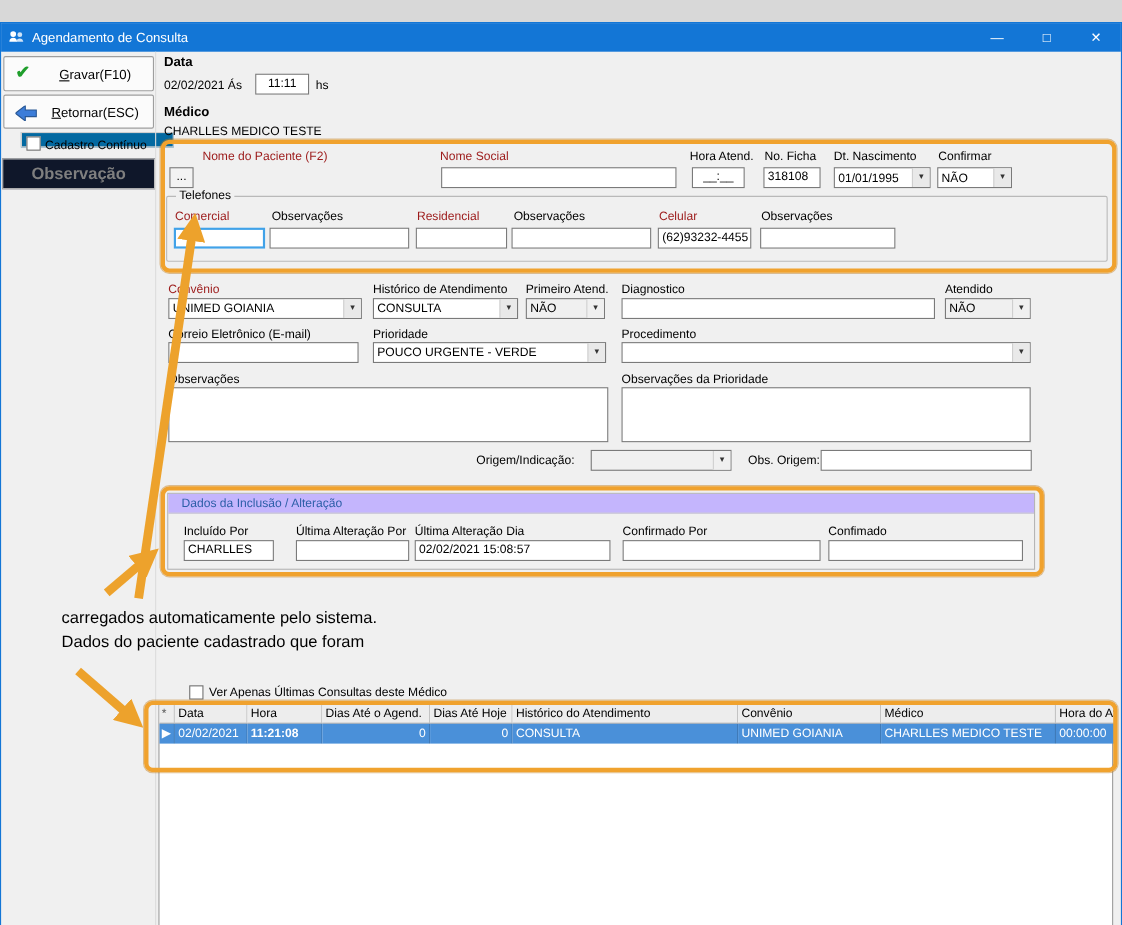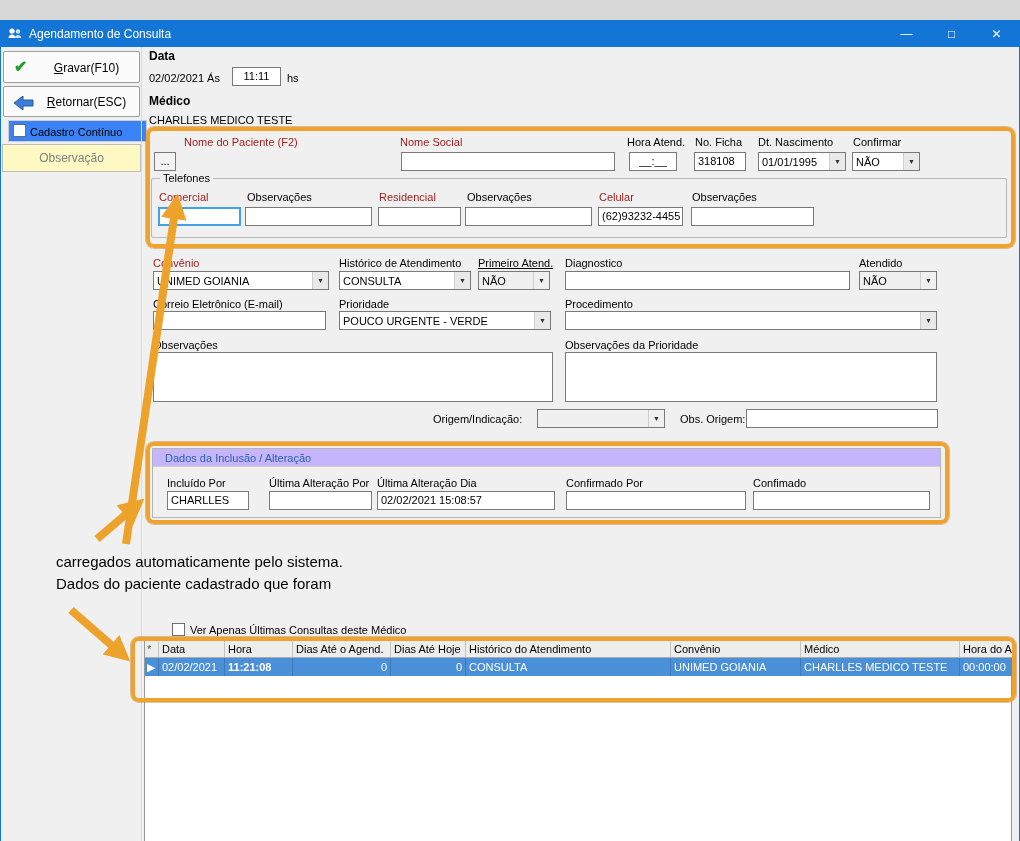--- a/index.html
+++ b/index.html
@@ -31,22 +31,22 @@
   .tarea { position:absolute; background:#fff; border:1px solid #7a7a7a; }
   .gbox { position:absolute; border:1px solid #b9b9b9; border-radius:2px; }
   .gbox-label { position:absolute; top:-7px; left:8px; background:#f0f0f0; padding:0 3px; line-height:13px; }
   .cb { position:absolute; width:13px; height:13px; background:#fff; border:1px solid #6e6e6e; }
   
   .sbtn { position:absolute; left:2px; width:137px; height:32px; background:#fbfbfb; border:1px solid #9e9e9e; border-radius:2px; }
   .sbtn .icon { position:absolute; left:10px; top:7px; }
   .sbtn .btn-label { display:block; position:absolute; left:34px; right:4px; top:9px; font-size:12px; text-align:center; }
   .btn-label::first-letter { text-decoration:underline; }
   .check-glyph { color:#1f9e2c; font-size:16px; font-weight:bold; line-height:16px; }
-  .cont-panel { position:absolute; left:7px; top:99px; width:139px; height:22px; background:#3b82f6; border:1px solid #cfcfcf; }
-  .obs-tab { position:absolute; left:1px; top:123px; width:139px; height:28px; background:#fef9c3; border:1px solid #bdbdbd; color:#7f7f7f; font-weight:normal; font-size:12px; text-align:center; line-height:27px; }
+  .cont-panel { position:absolute; left:18px; top:99px; width:139px; height:14px; background:#0369a1; border:1px solid #cfcfcf; }
+  .obs-tab { position:absolute; left:1px; top:123px; width:139px; height:28px; background:#0f172a; border:1px solid #bdbdbd; color:#7f7f7f; font-weight:bold; font-size:15px; text-align:center; line-height:27px; }
   .vsep { position:absolute; left:140px; top:26px; bottom:0; width:1px; background:#dcdcdc; }
   
   .incl-box { position:absolute; left:151px; top:427px; width:789px; height:70px; border:1px solid #b5b5b5; background:#f0f0f0; }
   .incl-cap { position:absolute; left:0; top:0; right:0; height:18px; background:#c4b5fd; border-bottom:1px solid #cfcfcf; color:#2d5fa8; line-height:18px; padding-left:12px; }
   
   .note { position:absolute; left:55px; top:530px; font-size:15px; line-height:22px; color:#000; font-weight:500; }
   .hl { position:absolute; border:4px solid #f0a22e; border-radius:8px; box-shadow:0 0 0 1px rgba(190,122,24,.45); pointer-events:none; z-index:40; }
   .arrows { position:absolute; left:0; top:0; z-index:45; pointer-events:none; }
   
   .grid { position:absolute; left:143px; top:619px; width:868px; height:221px; background:#fff; border:1px solid #999; }
@@ -135,21 +135,21 @@
 
   <div class="inp focus" style="left:157px; top:186px; width:83px;"></div>
   <div class="inp" style="left:244px; top:186px; width:127px;"></div>
   <div class="inp" style="left:377px; top:186px; width:83px;"></div>
   <div class="inp" style="left:464px; top:186px; width:127px;"></div>
   <div class="inp" style="left:597px; top:186px; width:85px;">(62)93232-4455</div>
   <div class="inp" style="left:690px; top:186px; width:123px;"></div>
 
   <span class="lbl red" style="left:152px; top:236px;">Convênio</span>
   <span class="lbl" style="left:338px; top:236px;">Histórico de Atendimento</span>
-  <span class="lbl" style="left:477px; top:236px;text-decoration:underline;">Primeiro Atend.</span>
+  <span class="lbl" style="left:477px; top:236px;">Primeiro Atend.</span>
   <span class="lbl" style="left:564px; top:236px;">Diagnostico</span>
   <span class="lbl" style="left:858px; top:236px;">Atendido</span>
 
   <div class="combo" style="left:152px; top:250px; width:176px;">
     <span class="ctext">UNIMED GOIANIA</span>
     <span class="cbtn">▼</span>
   </div>
   <div class="combo" style="left:338px; top:250px; width:132px;">
     <span class="ctext">CONSULTA</span>
     <span class="cbtn">▼</span>

